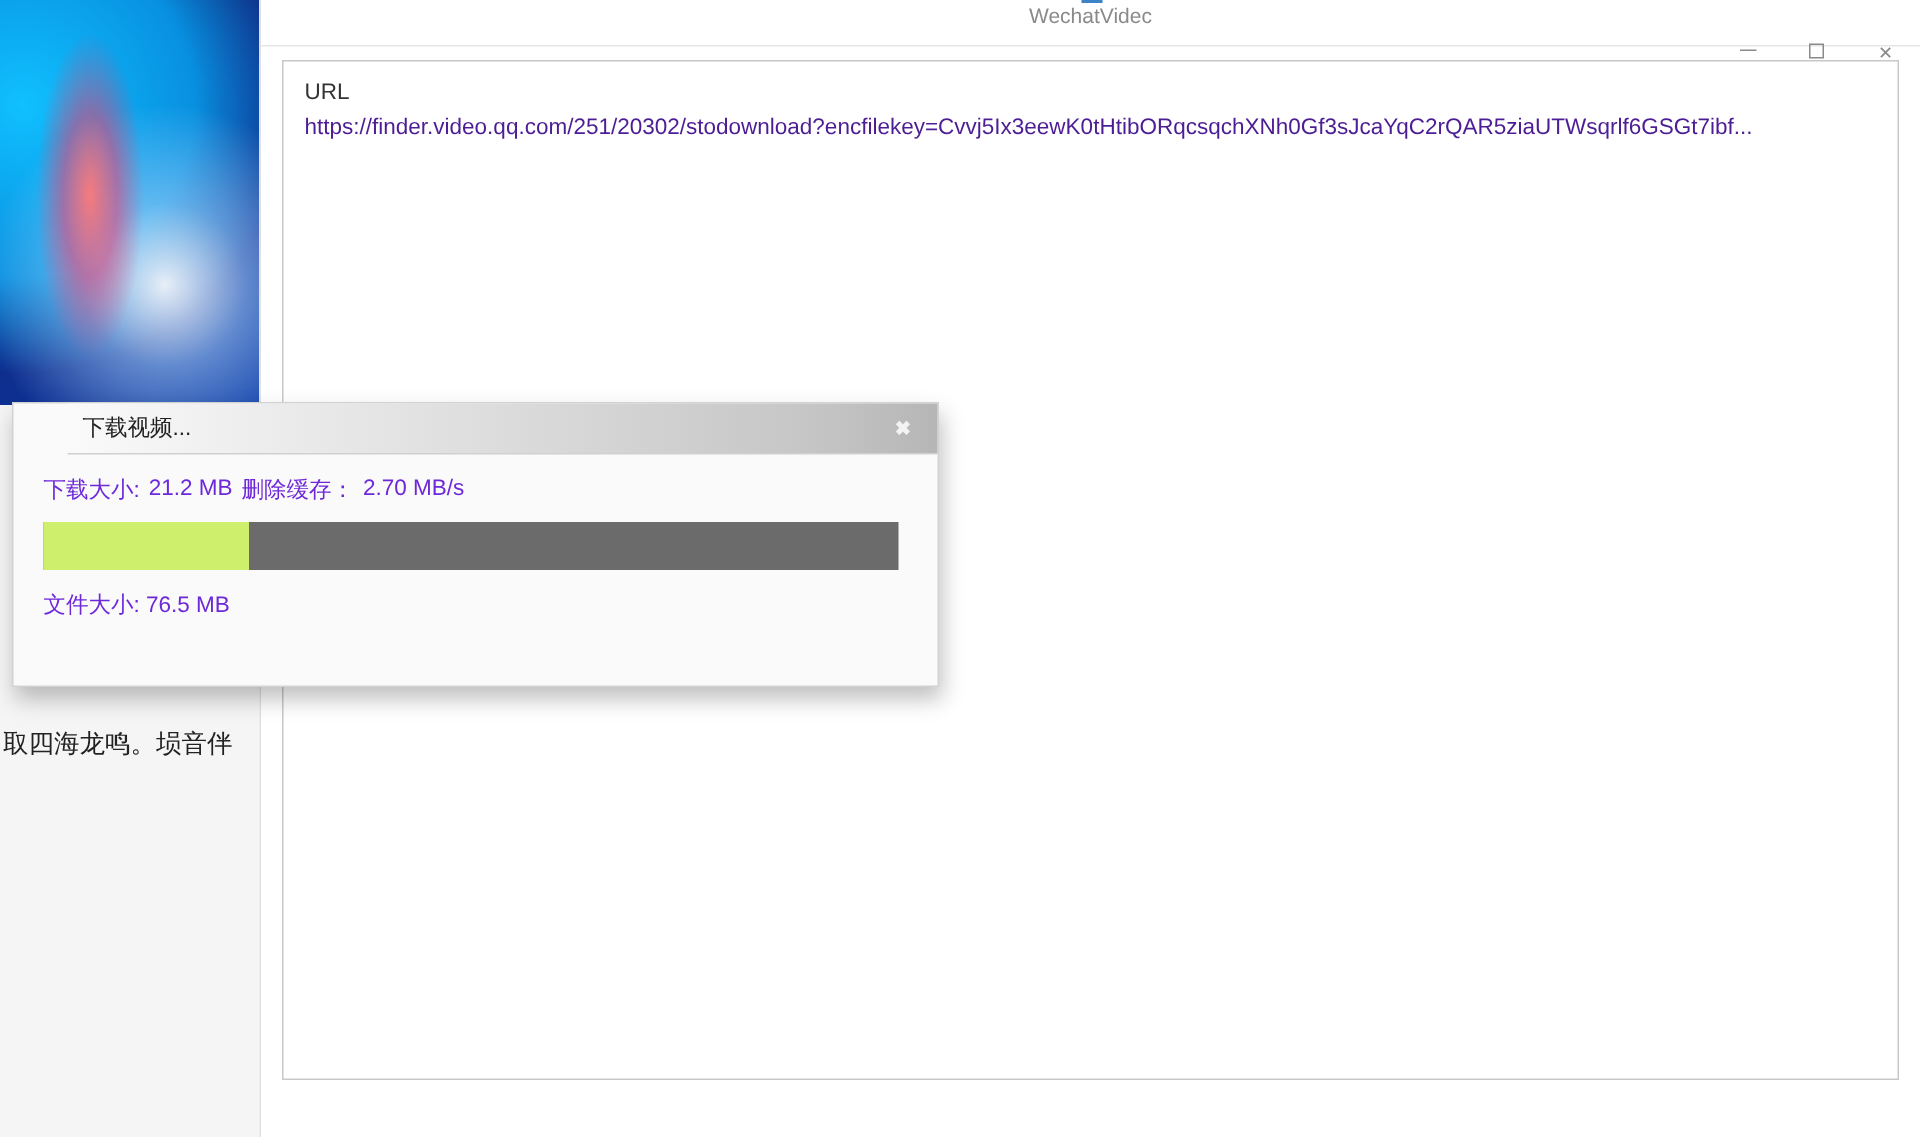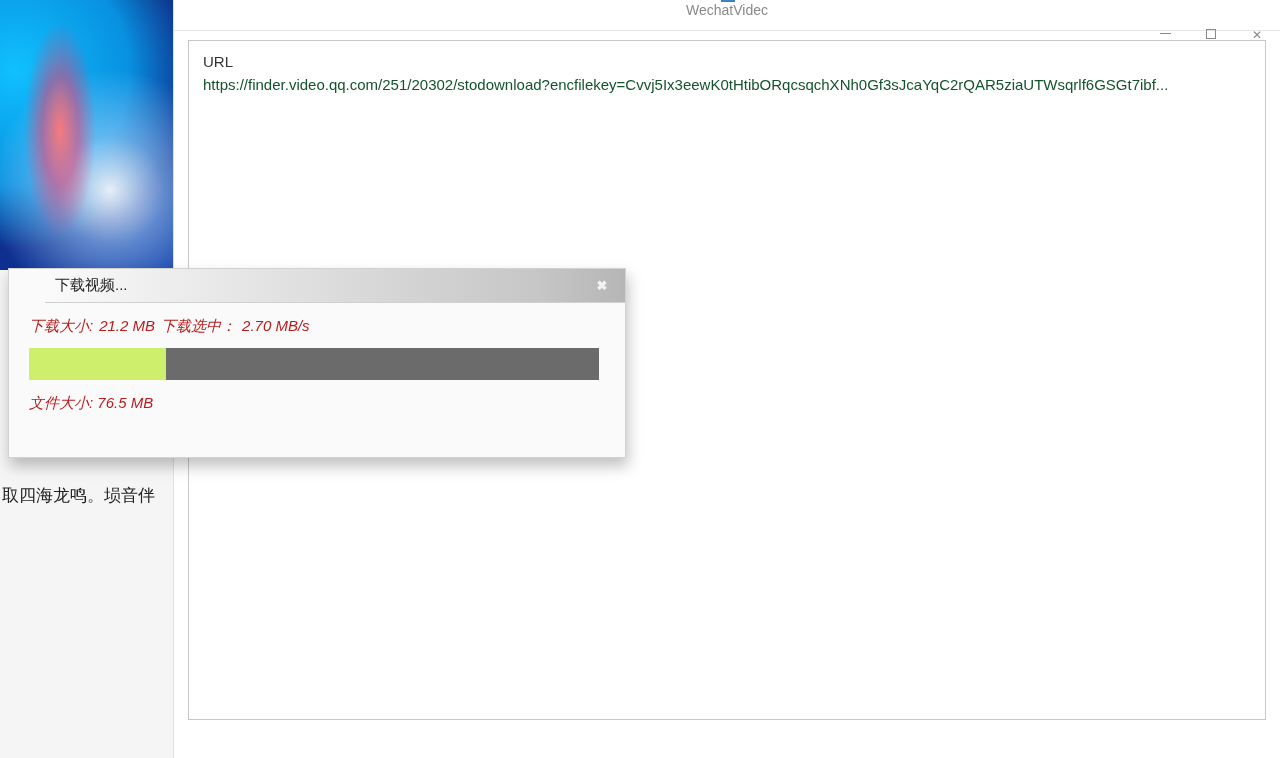--- a/index.html
+++ b/index.html
@@ -48,21 +48,21 @@
 
   .app-body {
     position: absolute; left: 14px; top: 40px; right: 14px; bottom: 40px;
     display: flex; gap: 14px;
   }
   .url-box {
     flex: 1; height: 680px; border: 1px solid #c8c8c8; background: #fff;
     padding: 12px 14px; font-size: 15px; color: #333;
   }
   .url-header { font-weight: 400; margin-bottom: 6px; }
-  .url-line { font-size: 15px; color: #14532d; white-space: nowrap; overflow: hidden; text-overflow: ellipsis; }
+  .url-line { font-size: 15px; color: #4c1d95; white-space: nowrap; overflow: hidden; text-overflow: ellipsis; }
 
   .btn-col { width: 112px; display: flex; flex-direction: column; }
   .side-btn {
     height: 44px; border: 1px solid #c0c0c0; background: #e8e8e8;
     display: flex; align-items: center; justify-content: center;
     font-size: 15px; color: #333; cursor: pointer;
   }
   .side-btn.pressed { background: #d5d5d5; box-shadow: inset 0 1px 3px rgba(0,0,0,0.2); }
   .gap-s { margin-top: 24px; }
   .gap-l { margin-top: 56px; }
@@ -79,21 +79,21 @@
     border-bottom: 1px solid #d0d0d0;
     margin-left: 36px;
   }
   .dialog-title-text { font-size: 15px; color: #222; }
   .dialog-close {
     margin-left: auto; width: 26px; height: 22px;
     display: flex; align-items: center; justify-content: center;
     color: #f3f3f3; font-weight: bold; cursor: pointer;
   }
   .dialog-close::before { content:"✖"; font-size:13px; }
-  .dialog-body { padding: 14px 20px 10px; font-size: 15px; color: #b91c1c; font-style: italic; }
+  .dialog-body { padding: 14px 20px 10px; font-size: 15px; color: #6d28d9; }
   .stat-row { display: flex; gap: 6px; margin-bottom: 12px; }
   .progress-track {
     width: 570px; height: 32px; background: #6b6b6b; position: relative;
   }
   .progress-fill {
     position: absolute; left: 0; top: 0; height: 100%;
     background: #ceef6b;
   }
   .file-row { margin-top: 14px; }
 </style>
@@ -132,21 +132,21 @@
 
 <div class="dialog">
   <div class="dialog-title">
     <span class="dialog-title-text">下载视频...</span>
     <div class="dialog-close"></div>
   </div>
   <div class="dialog-body">
     <div class="stat-row">
       <span>下载大小:</span>
       <span>21.2 MB</span>
-      <span>下载选中：</span>
+      <span>删除缓存：</span>
       <span>2.70 MB/s</span>
     </div>
     <div class="progress-track">
       <div class="progress-fill" id="prog-fill" style="width: 24%;"></div>
     </div>
     <div class="file-row">
       <span>文件大小:</span>
       <span>76.5 MB</span>
     </div>
   </div>

